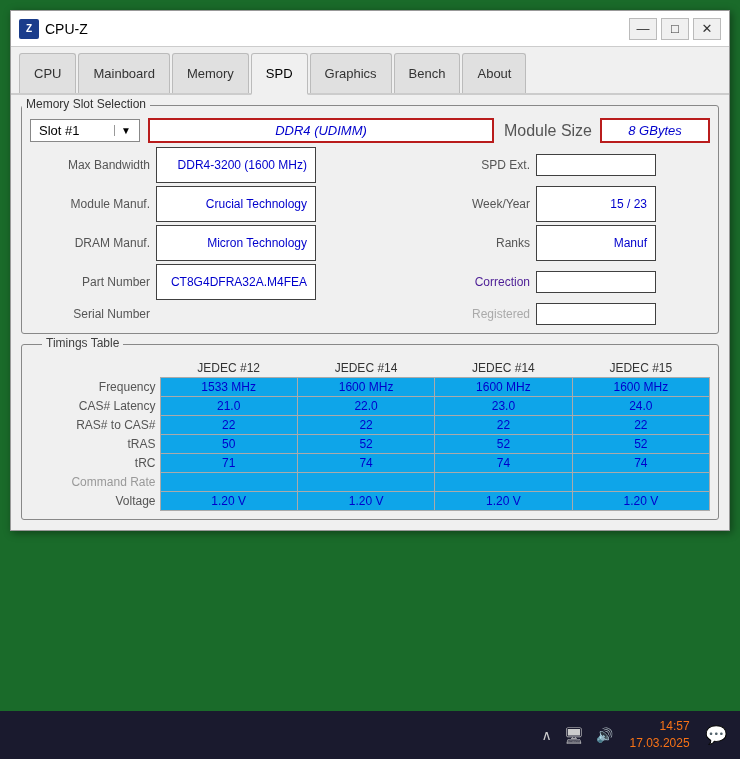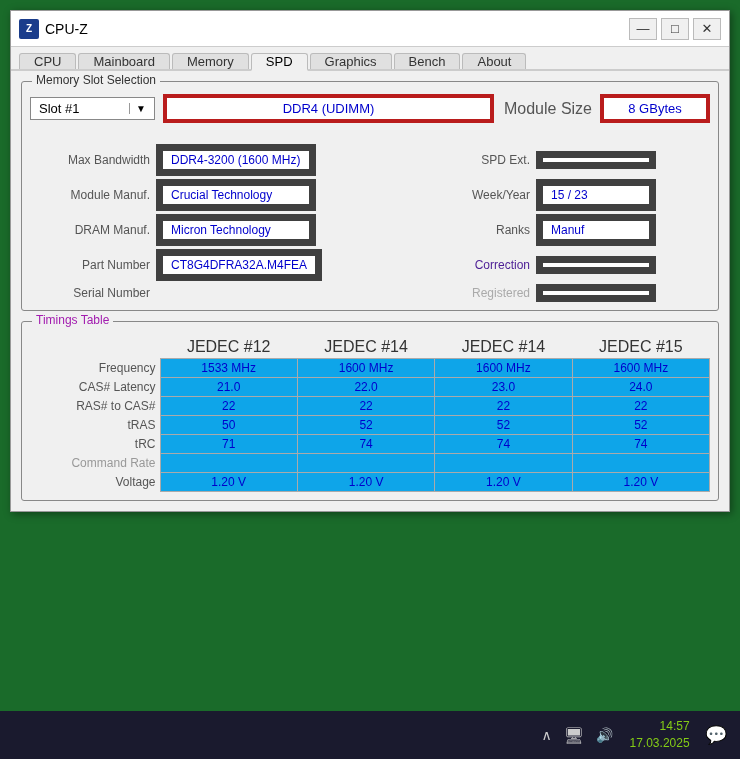--- a/index.html
+++ b/index.html
@@ -74,21 +74,21 @@
 
     
     .tab-bar {
       background: #f0f0f0;
       padding: 6px 8px 0 8px;
       display: flex;
       gap: 2px;
       border-bottom: 2px solid #ccc;
     }
     .tab {
-      padding: 0 14px;
+      padding: 12px 14px;
       border: 1px solid #bbb;
       border-bottom: none;
       background: #e0e0e0;
       cursor: pointer;
       font-size: 13px;
       color: #333;
       border-radius: 3px 3px 0 0;
     }
     .tab.active {
       background: #f0f0f0;
@@ -108,77 +108,78 @@
     .group-box {
       border: 1px solid #888;
       border-radius: 3px;
       margin-bottom: 10px;
       padding: 8px;
       position: relative;
     }
     .group-box-title {
       position: absolute;
       top: -9px;
-      left: 10px;
+      left: 0;
       background: #f0f0f0;
       padding: 0 4px;
       font-size: 12px;
       color: #333;
     }
     .slot-select {
       display: flex;
       align-items: center;
       border: 1px solid #888;
       background: white;
       padding: 3px 8px;
-      width: 125px;
+      width: 110px;
       justify-content: space-between;
       cursor: pointer;
     }
     .slot-select-arrow {
       border-left: 1px solid #999;
       padding-left: 6px;
       font-size: 10px;
     }
     .value-box {
-      border: 4px solid #b91c1c;
+      border: 2px solid #b91c1c;
       background: white;
       padding: 3px 10px;
       min-width: 170px;
       text-align: center;
+      font-style: italic;
     }
     .value-box.blue-text {
       color: #0000cc;
     }
 
     
     .timings-group {
       border: 1px solid #888;
       border-radius: 3px;
       position: relative;
       padding: 8px;
     }
     .timings-title {
       position: absolute;
       top: -9px;
-      left: 10px;
+      left: 20px;
       background: #f0f0f0;
       padding: 0 4px;
       font-size: 12px;
-      color: #a21caf;
+      color: #404040;
     }
     .timings-table {
       width: 100%;
       border-collapse: collapse;
       margin-top: 6px;
     }
     .timings-table th {
       text-align: center;
       font-weight: normal;
-      font-size: 16px;
+      font-size: 12px;
       color: #333;
       padding: 2px 4px;
     }
     .timings-table th:first-child {
       text-align: right;
       width: 130px;
     }
     .timings-table td {
       padding: 2px 4px;
       text-align: center;
@@ -216,25 +217,25 @@
       gap: 6px;
       min-width: 260px;
     }
     .pair-label {
       text-align: right;
       min-width: 120px;
       font-size: 12px;
       color: #555;
     }
     .pair-value {
-      border: 7px solid #404040;
+      border: 1px solid #404040;
       background: white;
-      padding: 2px 8px;
+      padding: 10px 8px;
       min-width: 160px;
-      text-align: left;
+      text-align: right;
       color: #0000cc;
       font-size: 12px;
     }
     .pair-value.empty {
       min-width: 130px;
       color: #999;
     }
 
     
     .top-info-row {
@@ -258,21 +259,21 @@
       padding: 0 12px;
       gap: 16px;
     }
     .sys-tray {
       display: flex;
       align-items: center;
       gap: 12px;
     }
     .clock {
       text-align: right;
-      color: #84cc16;
+      color: #f97316;
       font-size: 12px;
       line-height: 1.4;
     }
   </style>
 </head>
 <body>
 
 <div class="window">
 
   <div class="title-bar">
@@ -311,21 +312,21 @@
           <span class="slot-select-arrow">▼</span>
         </div>
 
         <div class="value-box blue-text" style="flex:1; text-align:center;">DDR4 (UDIMM)</div>
 
         <span style="font-size:16px; color:#555; min-width:90px; text-align:right;">Module Size</span>
 
         <div class="value-box blue-text" style="min-width:110px;">8 GBytes</div>
       </div>
 
-      <div class="info-pair-row" style="margin-top:21px;">
+      <div class="info-pair-row" style="margin-top:4px;">
         <div class="left-pair">
           <span class="pair-label">Max Bandwidth</span>
           <div class="pair-value">DDR4-3200 (1600 MHz)</div>
         </div>
         <div class="right-pair">
           <span class="pair-label" style="min-width:80px;">SPD Ext.</span>
           <div class="pair-value empty" style="min-width:120px;"></div>
         </div>
       </div>
 

